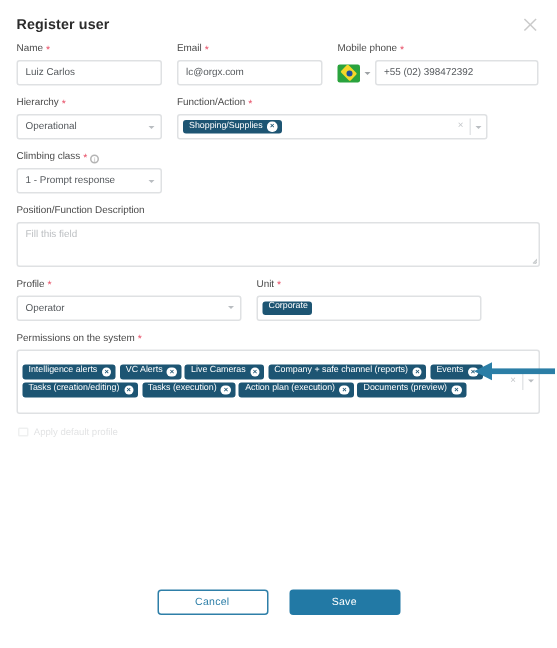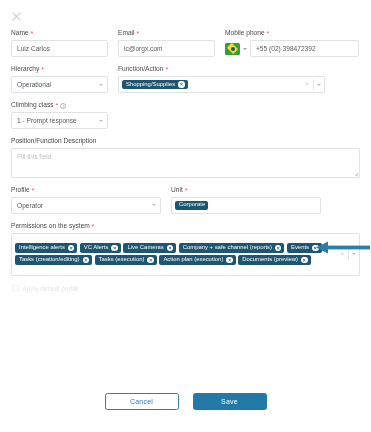--- a/index.html
+++ b/index.html
@@ -160,20 +160,21 @@
   }
   .btn-cancel { border: 1px solid #2e7fa8; color: #2e7fa8; background: #fff; }
   .btn-save { background: #2279a5; color: #fff; border: 1px solid #2279a5; }
 </style>
 </head>
 <body>
 
 <div class="modal">
 
   <div class="modal-header">
+    <div class="modal-title">Register user</div>
     <div class="close-btn"></div>
   </div>
 
   <div class="form">
 
     <div class="row">
       <div class="col c-name">
         <div class="lbl">
           <span>Name</span>
           <span class="req">*</span>

